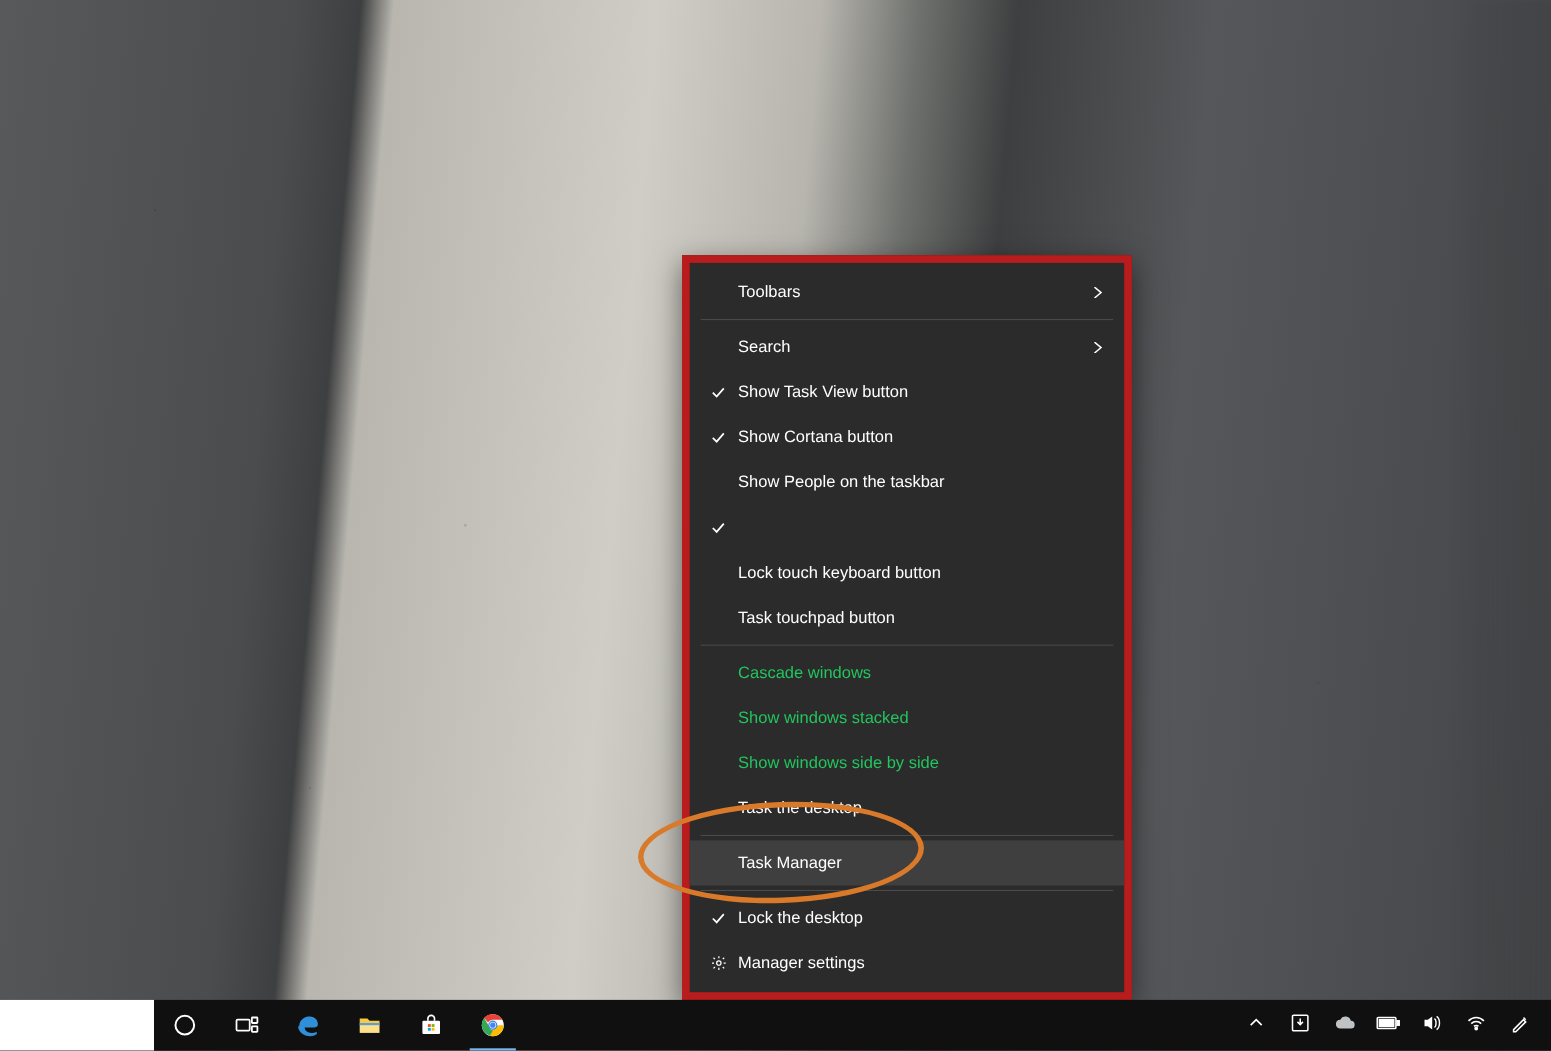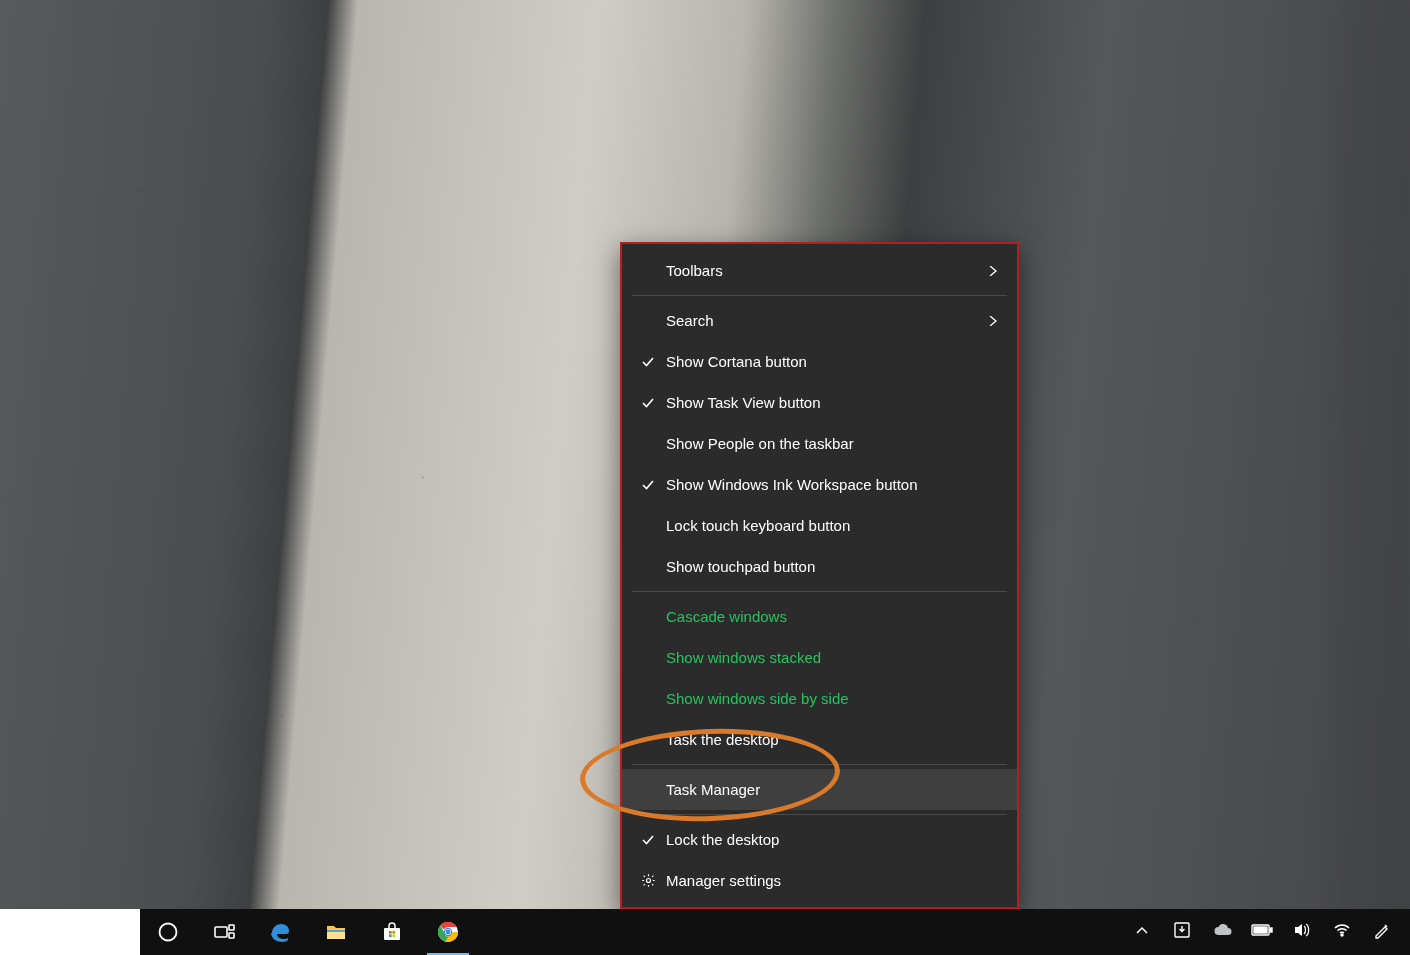--- a/index.html
+++ b/index.html
@@ -85,21 +85,21 @@
   .icon-svg { width: 24px; height: 24px; display: block; }
 
   
   .context-menu {
     position: absolute;
     left: 620px; 
     bottom: 46px; 
     width: 395px;
     background: #2b2b2b;
     color: #fff;
-    border: 2px solid #b91c1c;
+    border: 7px solid #b91c1c;
     box-shadow: 0 8px 24px rgba(0,0,0,.5);
     padding: 6px 0;
     font-size: 15px;
   }
   .context-menu .item {
     display: flex;
     align-items: center;
     height: 41px;
     padding: 0 16px 0 14px;
     position: relative;
@@ -191,54 +191,53 @@
         </svg>
     </span>
   </div>
 
   <div class="item">
     <span class="check">
       <svg width="14" height="14" viewBox="0 0 14 14">
           <path d="M2 7 L5.5 10.5 L12 3" fill="none" stroke="#fff" stroke-width="1.6"></path>
         </svg>
     </span>
-    <span class="label">Show Cortana button</span>
+    <span class="label">Show Task View button</span>
   </div>
 
   <div class="item">
     <span class="check">
       <svg width="14" height="14" viewBox="0 0 14 14">
           <path d="M2 7 L5.5 10.5 L12 3" fill="none" stroke="#fff" stroke-width="1.6"></path>
         </svg>
     </span>
-    <span class="label">Show Task View button</span>
+    <span class="label">Show Cortana button</span>
   </div>
 
   <div class="item no-lead">
     <span class="check"></span>
     <span class="label">Show People on the taskbar</span>
   </div>
 
   <div class="item">
     <span class="check">
       <svg width="14" height="14" viewBox="0 0 14 14">
           <path d="M2 7 L5.5 10.5 L12 3" fill="none" stroke="#fff" stroke-width="1.6"></path>
         </svg>
     </span>
-    <span class="label">Show Windows Ink Workspace button</span>
   </div>
 
   <div class="item no-lead">
     <span class="check"></span>
     <span class="label">Lock touch keyboard button</span>
   </div>
 
   <div class="item no-lead">
     <span class="check"></span>
-    <span class="label">Show touchpad button</span>
+    <span class="label">Task touchpad button</span>
   </div>
 
   <hr>
 
   <div class="item no-lead disabled">
     <span class="check"></span>
     <span class="label">Cascade windows</span>
   </div>
 
   <div class="item no-lead disabled">

